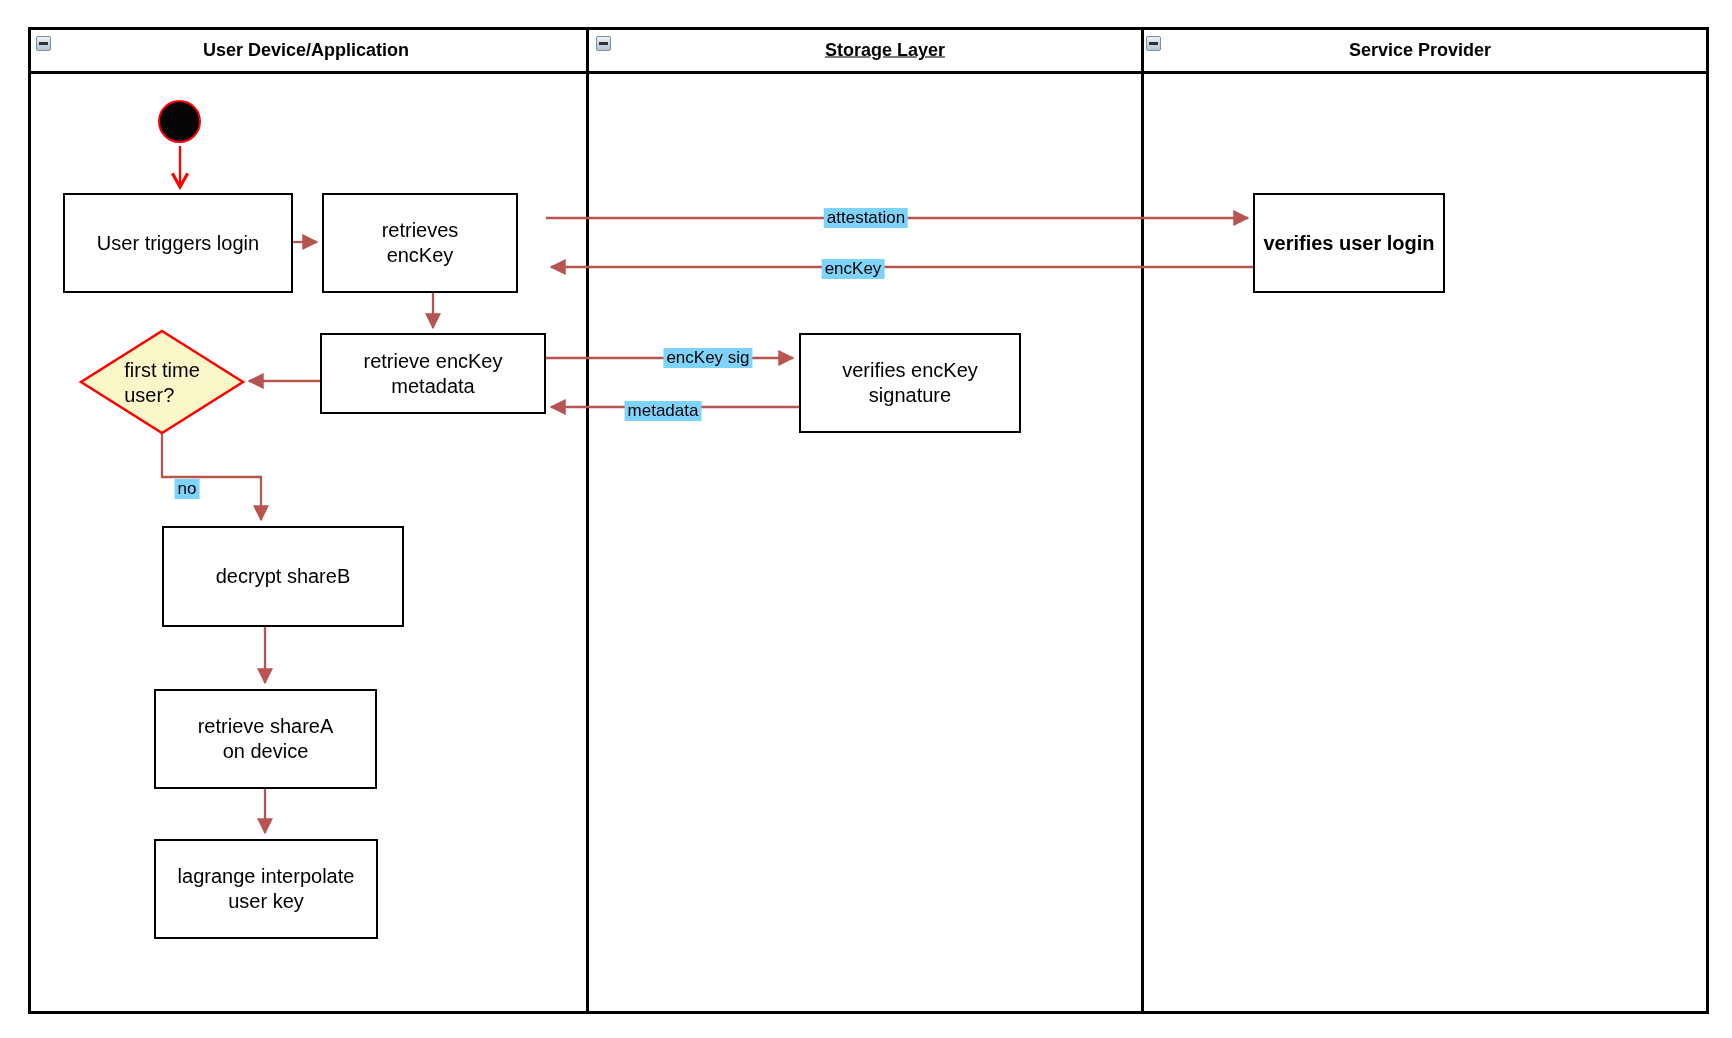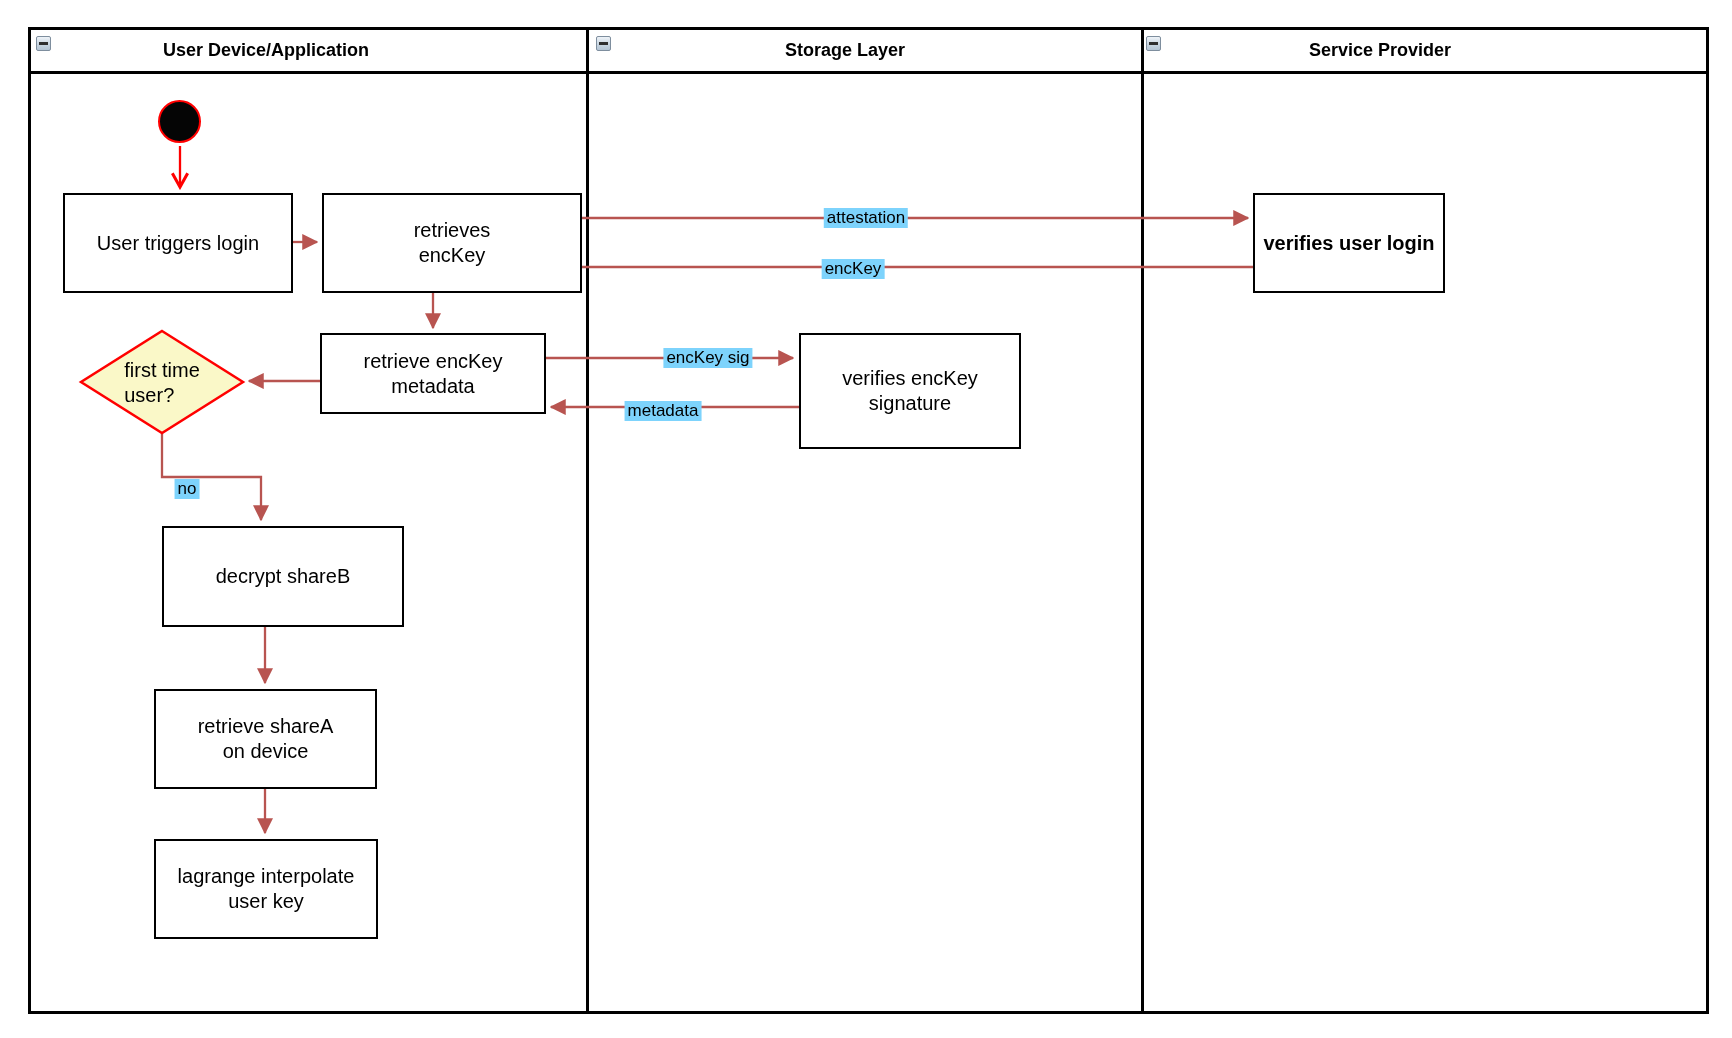--- a/index.html
+++ b/index.html
@@ -3,31 +3,31 @@
 <meta charset="utf-8">
 <style>
   html,body{margin:0;padding:0;background:#ffffff;}
   body{width:1732px;height:1038px;position:relative;font-family:"Liberation Sans",sans-serif;color:#000;}
   .canvas{position:absolute;left:0;top:0;width:1732px;height:1038px;background:#fff;overflow:hidden;}
 
   
   .frame{position:absolute;left:28px;top:27px;width:1681px;height:987px;border:3px solid #000;box-sizing:border-box;background:#fff;}
   .header-line{position:absolute;left:28px;top:71px;width:1681px;height:2.5px;background:#000;}
   .lane-divider{position:absolute;top:27px;height:987px;width:3px;background:#000;}
-  .lane-title{position:absolute;top:50px;transform:translate(-50%,-50%);font-size:18px;font-weight:bold;white-space:nowrap;}
+  .lane-title{position:absolute;top:50px;transform:translate(-50%,-50%);font-size:18px;font-weight:bold;white-space:nowrap;margin-left:40px;}
 
   .collapse-btn{position:absolute;top:36px;width:15px;height:15px;box-sizing:border-box;border:1px solid #7e8e9e;border-radius:2px;background:linear-gradient(180deg,#eef3f8 0%,#c9d6e2 55%,#b4c5d5 100%);display:flex;align-items:center;justify-content:center;}
   .minus-bar{width:9px;height:3px;background:#2f2f2f;}
 
   
   .node{position:absolute;box-sizing:border-box;background:#fff;border:2.5px solid #000;display:flex;align-items:center;justify-content:center;text-align:center;font-size:20px;line-height:1.25;white-space:pre-line;}
   .n-login{left:63px;top:193px;width:230px;height:100px;text-align:right;}
-  .n-retrieves{left:322px;top:193px;width:260px;height:100px;}
+  .n-retrieves{left:322px;top:193px;width:196px;height:100px;}
   .n-metadata{left:320px;top:333px;width:226px;height:81px;}
-  .n-verifysig{left:799px;top:333px;width:222px;height:116px;text-align:center;}
+  .n-verifysig{left:799px;top:333px;width:222px;height:100px;text-align:center;}
   .n-verifylogin{left:1253px;top:193px;width:192px;height:100px;font-weight:bold;}
   .n-decrypt{left:144px;top:526px;width:242px;height:101px;margin-left:18px;}
   .n-sharea{left:154px;top:689px;width:223px;height:100px;}
   .n-lagrange{left:154px;top:839px;width:224px;height:100px;}
 
   .start-circle{position:absolute;left:158px;top:100px;width:43px;height:43px;box-sizing:border-box;background:#050505;border:2.5px solid #ff0000;border-radius:50%;}
 
   .diamond-label{position:absolute;left:162px;top:383px;transform:translate(-50%,-50%);font-size:20px;line-height:1.25;white-space:pre-line;}
 
   
@@ -47,21 +47,21 @@
 <body>
 
 <div class="canvas">
 
   <div class="frame"></div>
   <div class="header-line"></div>
   <div class="lane-divider" style="left:586px;"></div>
   <div class="lane-divider" style="left:1141px;"></div>
 
   <div class="lane-title" style="left:266px;">User Device/Application</div>
-  <div class="lane-title" style="left:845px;">Storage Layer</div>
+  <div class="lane-title" style="left:845px;text-decoration:underline;">Storage Layer</div>
   <div class="lane-title" style="left:1380px;">Service Provider</div>
 
   <div class="collapse-btn" style="left:36px;">
       <div class="minus-bar"></div>
     </div>
   <div class="collapse-btn" style="left:596px;">
       <div class="minus-bar"></div>
     </div>
   <div class="collapse-btn" style="left:1146px;">
       <div class="minus-bar"></div>

